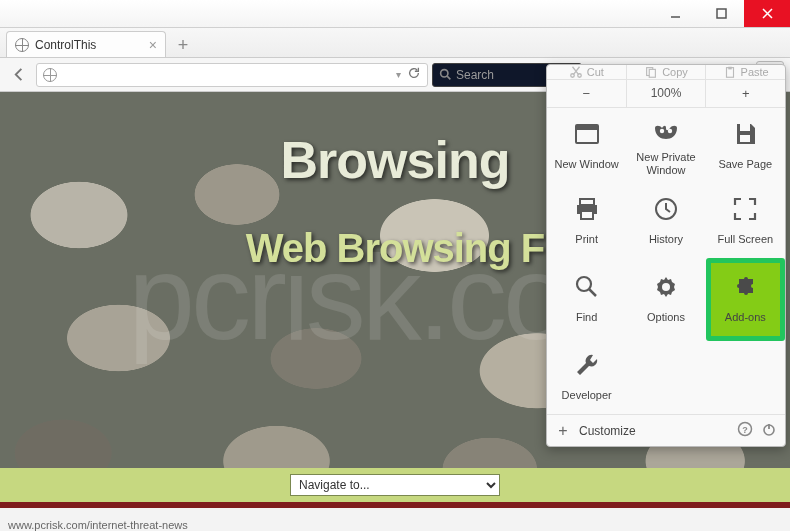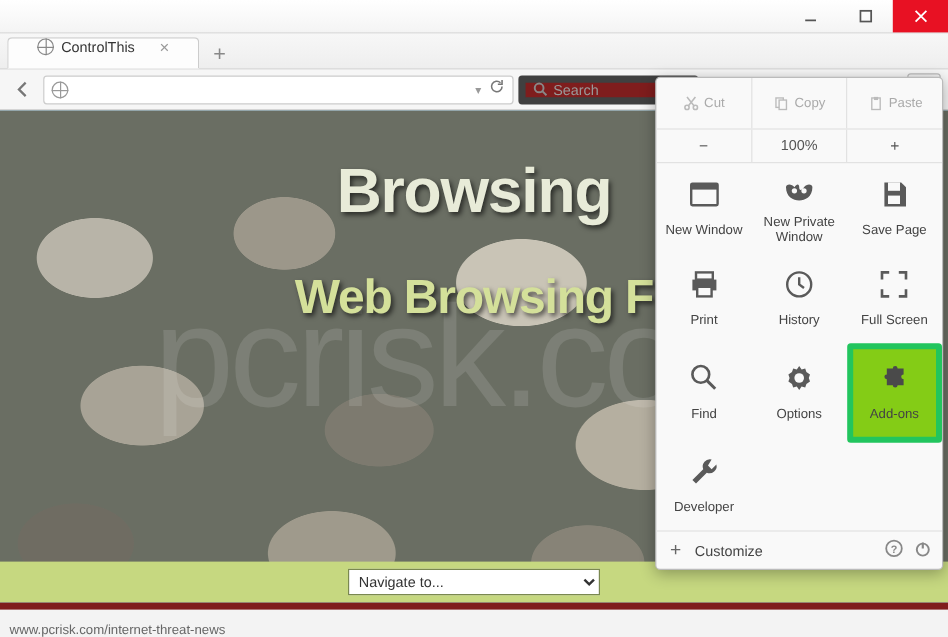--- a/index.html
+++ b/index.html
@@ -6,37 +6,37 @@
 body { width: 790px; height: 531px; overflow: hidden; background: #fff; position: relative; }
 
 
 .titlebar { height: 28px; background: linear-gradient(#fff,#f4f4f4); border-bottom: 1px solid #d0d0d0; display: flex; justify-content: flex-end; align-items: stretch; }
 .wbtn { width: 46px; display:flex; align-items:center; justify-content:center; color:#555; font-size:13px; }
 .wbtn.close { background:#e81123; color:#fff; }
 .wbtn svg { width:11px; height:11px; }
 
 
 .tabstrip { height: 30px; background: linear-gradient(#f7f7f7,#eee); border-bottom:1px solid #ccc; display:flex; align-items:flex-end; padding-left:6px;}
-.tab { height:26px; min-width:160px; background:#fdfdfd; border:1px solid #ccc; border-bottom:none; border-radius:4px 4px 0 0; display:flex; align-items:flex-start; padding:0 24px; font-size:12px; color:#333; gap:6px;}
+.tab { height:26px; min-width:160px; background:#fdfdfd; border:1px solid #ccc; border-bottom:none; border-radius:4px 4px 0 0; display:flex; align-items:center; padding:0 8px; font-size:12px; color:#333; gap:6px;}
 .tab .globe { width:14px; height:14px; border:1px solid #888; border-radius:50%; position:relative;}
 .tab .globe:before{content:"";position:absolute;left:6px;top:-1px;width:1px;height:14px;background:#888;}
 .tab .globe:after{content:"";position:absolute;top:6px;left:-1px;height:1px;width:14px;background:#888;}
 .tab .x { margin-left:auto; color:#999; font-size:14px; line-height:1;}
 .newtab { width:26px; height:22px; margin-left:4px; font-size:18px; color:#888; text-align:center;}
 
 
 .navbar { height:34px; background:#f6f6f6; border-bottom:1px solid #ccc; display:flex; align-items:center; padding:0 6px; gap:4px;}
 .navbtn { width:26px; height:26px; display:flex; align-items:center; justify-content:center; color:#777; border-radius:3px;}
 .navbtn svg{width:15px;height:15px;fill:none;stroke:#777;stroke-width:2;}
 .urlbox { flex:1; height:24px; border:1px solid #ccc; border-radius:3px; background:#fff; display:flex; align-items:center; padding:0 6px; gap:6px; }
 .urlbox .globe{width:14px;height:14px;border:1px solid #999;border-radius:50%;position:relative;}
 .urlbox .globe:before{content:"";position:absolute;left:6px;top:-1px;width:1px;height:14px;background:#999;}
 .urlbox .globe:after{content:"";position:absolute;top:6px;left:-1px;height:1px;width:14px;background:#999;}
 .reload{color:#777;}
-.searchbox{ width:150px; height:24px; border:6px solid #404040; border-radius:3px; background:#7f1d1d; display:flex; align-items:center; padding:0 6px; gap:4px; font-size:12px; color:#999;}
+.searchbox{ width:150px; height:24px; border:1px solid #404040; border-radius:3px; background:#0f172a; display:flex; align-items:center; padding:0 6px; gap:4px; font-size:12px; color:#999;}
 .searchbox svg{width:13px;height:13px;fill:none;stroke:#888;stroke-width:2;}
 .tbicons{display:flex;gap:2px;}
 .tbicon{width:26px;height:26px;display:flex;align-items:center;justify-content:center;color:#777;}
 .tbicon svg{width:16px;height:16px;fill:#777;}
 .hamburger{width:28px;height:28px;display:flex;align-items:center;justify-content:center;background:#f0f0f0;border:1px solid #bbb;border-radius:3px;}
 .hamburger div{width:15px;height:2px;background:#666;box-shadow:0 -5px 0 #666,0 5px 0 #666;}
 
 
 .page { position:relative; height:410px; overflow:hidden; background:linear-gradient(180deg,#7aa4b8 0%,#5b7c8e 8%,#89a 8%,#6a7470 100%);}
 .rocks{position:absolute;inset:0;background:
@@ -60,21 +60,21 @@
 .hero h2{margin-top:36px;font-size:40px;font-weight:bold;color:#d4e09a;text-shadow:2px 2px 4px rgba(0,0,0,.6);letter-spacing:-1px;}
 .navstrip{position:absolute;bottom:0;left:0;right:0;height:34px;background:#c6d880;display:flex;align-items:center;justify-content:center;}
 .navselect{width:210px;height:22px;border:1px solid #7a8850;background:#fff;font-size:12px;padding:0 4px;color:#333;}
 
 
 .statusbar{height:40px;background:#f3f3f3;border-top:6px solid #7f1d1d;font-size:11px;color:#666;display:flex;align-items:center;padding:0 8px;}
 
 
 .menu{position:absolute;top:64px;right:4px;width:240px;background:#f9f9f9;border:1px solid #bbb;border-radius:4px;box-shadow:0 3px 12px rgba(0,0,0,.3);z-index:100;}
 .menurow{display:flex;border-bottom:1px solid #e2e2e2;}
-.editrow .mitem{flex:1;text-align:center;padding:14px 0;font-size:11px;color:#aaa;display:flex;align-items:center;justify-content:center;gap:4px;}
+.editrow .mitem{flex:1;text-align:center;padding:0 0;font-size:11px;color:#aaa;display:flex;align-items:center;justify-content:center;gap:4px;}
 .editrow .mitem+.mitem{border-left:1px solid #e2e2e2;}
 .editrow svg{width:14px;height:14px;fill:#bbb;}
 .zoomrow .mitem{flex:1;text-align:center;padding:6px 0;font-size:13px;color:#555;}
 .zoomrow .mitem+.mitem{border-left:1px solid #e2e2e2;}
 .zoomrow .zval{font-size:12px;}
 .grid{display:grid;grid-template-columns:repeat(3,1fr);}
 .gcell{padding:10px 4px 8px;text-align:center;font-size:11px;color:#444;display:flex;flex-direction:column;align-items:center;gap:5px;min-height:68px;justify-content:center;}
 .gcell.hl{background:#84cc16;border:5px solid #22c55e;border-radius:3px;}
 .gcell svg{width:28px;height:28px;fill:#5a5a5a;}
 .gcell.hl svg{fill:#4a4a4a;}

